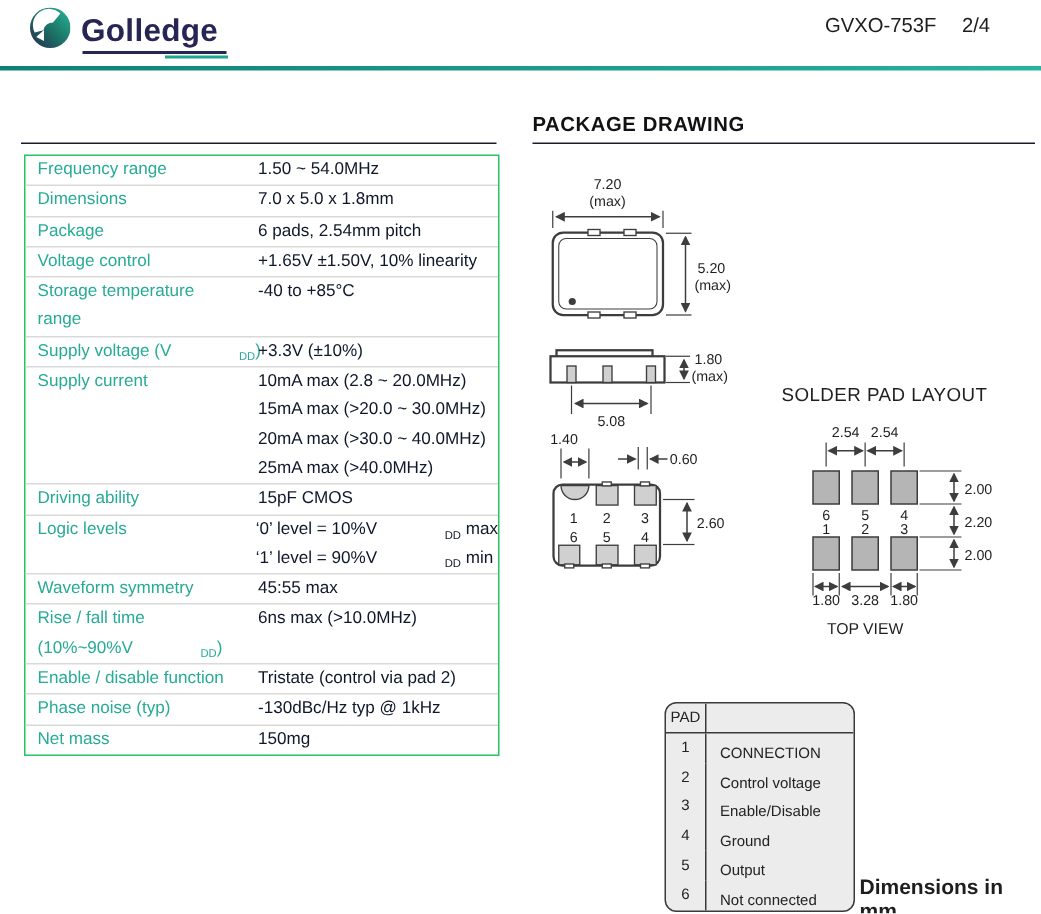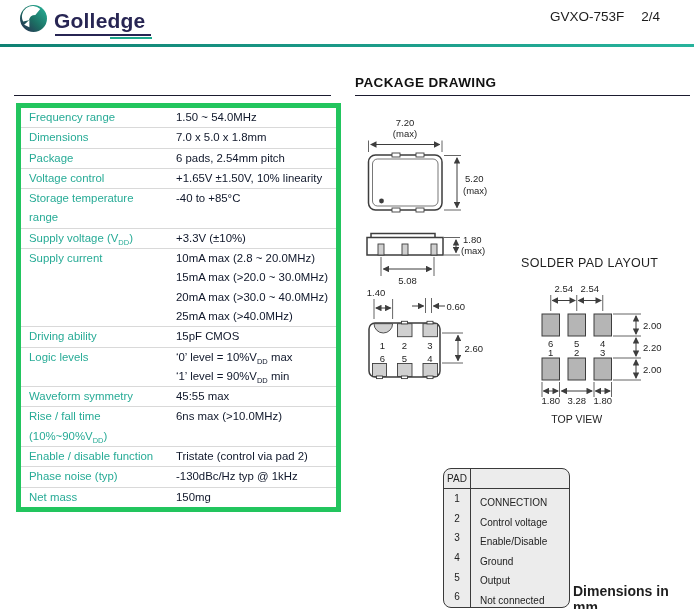--- a/index.html
+++ b/index.html
@@ -12,27 +12,27 @@
   #wm-underline{position:absolute;left:55px;top:34px;width:96px;height:2px;background:#272553;}
   #wm-underline-teal{position:absolute;left:110px;top:37px;width:42px;height:2px;background:#1ca88c;}
   #doc-ref{position:absolute;left:550px;top:9px;font-size:13.5px;color:#1d1d1d;display:flex;gap:17px;}
   #header-rule{position:absolute;left:0;top:44px;width:694px;height:2.5px;background:linear-gradient(90deg,#0f8173,#27b39c);}
 
   
   .sec-title{position:absolute;font-size:13.5px;font-weight:bold;color:#121212;letter-spacing:0.4px;}
   .sec-rule{position:absolute;height:1.5px;background:#1b1b2f;}
 
   
-  #spec-table{position:absolute;left:16px;top:103px;width:315px;border:5px solid #22c55e;background:#fff;}
+  #spec-table{position:absolute;left:16px;top:103px;width:315px;border:1px solid #22c55e;background:#fff;}
   .srow{display:flex;border-bottom:1px solid #d9d9d9;}
   .srow:last-child{border-bottom:none;}
   .slabel{width:147px;padding-left:8px;color:#27ab96;}
   .svalue{flex:1;color:#0f172a;}
   .sline{height:19.3px;line-height:19.3px;font-size:11.4px;white-space:nowrap;}
-  .sline sub{font-size:7.5px;line-height:0;}
+  .sline sub{font-size:7.5px;line-height:0;margin-left:45px;}
 
   
   #pkg-svg{position:absolute;left:350px;top:100px;}
   #pkg-svg text{fill:#1f1f1f;font-family:"Liberation Sans",sans-serif;}
   .dimtxt{font-size:9.5px;}
   .padnum{font-size:9.5px;}
   .outline{fill:#ffffff;stroke:#3d3d3d;stroke-width:1.5;}
   .inline{fill:none;stroke:#3d3d3d;stroke-width:0.7;}
   .notch{fill:#ffffff;stroke:#3d3d3d;stroke-width:0.9;}
   .padfill{fill:#d0d0d0;stroke:#3d3d3d;stroke-width:0.9;}

